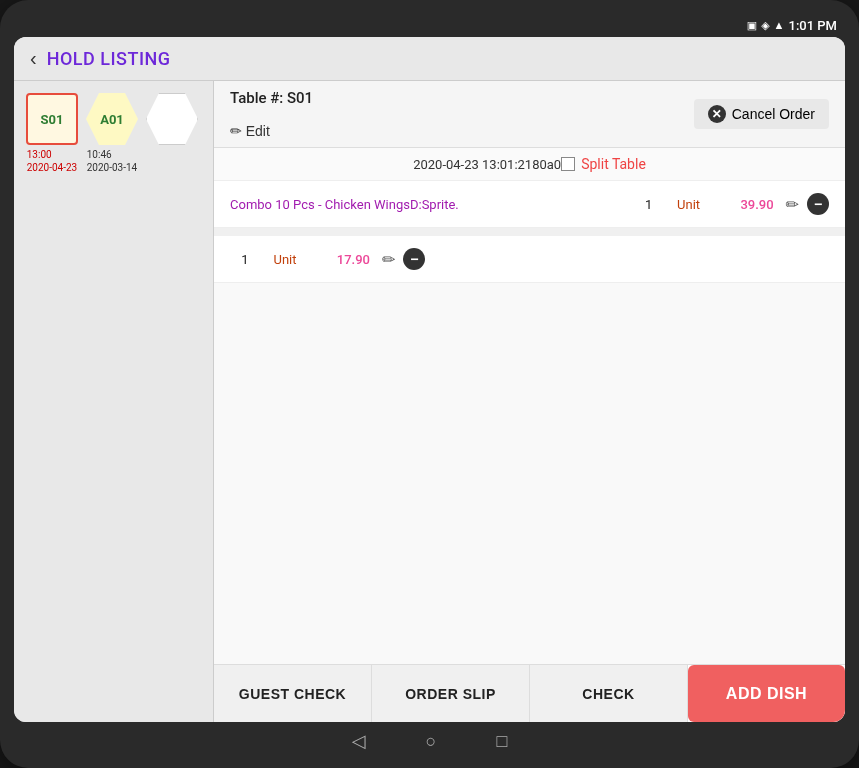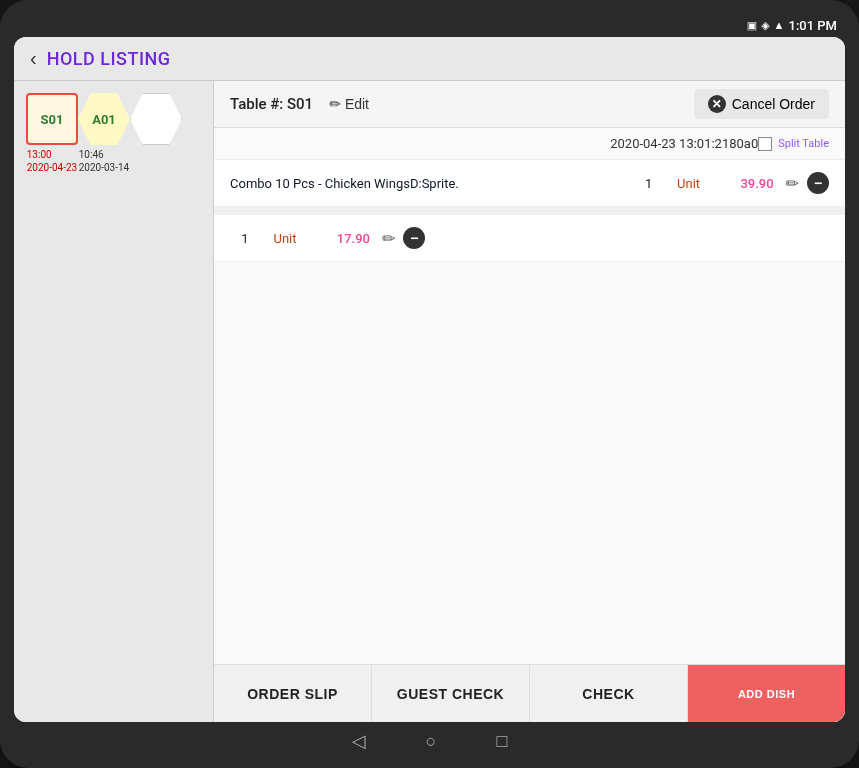--- a/index.html
+++ b/index.html
@@ -99,20 +99,21 @@
       background: #e8e8e8;
       border-right: 1px solid #ccc;
       padding: 12px;
       display: flex;
       flex-direction: column;
       gap: 8px;
     }
 
     .hold-items-row {
       display: flex;
+      gap: 8px;
       align-items: flex-start;
       flex-wrap: wrap;
     }
 
     .hold-item-wrapper {
       display: flex;
       flex-direction: column;
       align-items: center;
     }
 
@@ -139,22 +140,23 @@
       display: flex;
       align-items: center;
       justify-content: space-between;
       padding: 8px 16px;
       background: #f5f5f5;
       border-bottom: 1px solid #ddd;
     }
 
     .table-info {
       display: flex;
-      align-items: center;
+      align-items: flex-start;
       gap: 16px;
+      flex-direction: column;
     }
 
     .table-number {
       font-size: 15px;
       font-weight: 500;
       color: #222;
     }
 
     .edit-btn {
       display: flex;
@@ -189,37 +191,37 @@
       align-items: center;
       justify-content: center;
       color: #fff;
       font-size: 12px;
       font-weight: bold;
     }
 
     .order-subheader {
       display: flex;
       align-items: center;
-      justify-content: flex-end;
+      justify-content: center;
       padding: 8px 16px;
       background: #fafafa;
       border-bottom: 1px solid #eee;
     }
 
     .order-id {
       font-size: 13px;
       color: #333;
     }
 
     .split-table {
       display: flex;
       align-items: center;
       gap: 6px;
-      font-size: 11px;
-      color: #8b5cf6;
+      font-size: 14px;
+      color: #ef4444;
     }
 
     .split-checkbox {
       width: 14px;
       height: 14px;
       border: 1px solid #888;
       background: #fff;
     }
 
     
@@ -233,21 +235,21 @@
       display: flex;
       align-items: center;
       padding: 12px 16px;
       border-bottom: 1px solid #eee;
       background: #fff;
     }
 
     .item-name {
       flex: 1;
       font-size: 13px;
-      color: #0f172a;
+      color: #a21caf;
     }
 
     .item-qty {
       width: 30px;
       text-align: center;
       font-size: 13px;
       color: #222;
     }
 
     .item-unit {
@@ -314,21 +316,22 @@
       color: #222;
     }
 
     .action-btn:last-child {
       border-right: none;
     }
 
     .action-btn.add-dish {
       background: #f06060;
       color: #fff;
-      font-size: 11px;
+      font-size: 16px;
+      border-radius: 6px;
     }
 
     
     .android-nav {
       display: flex;
       justify-content: center;
       align-items: center;
       gap: 60px;
       padding: 8px 0 2px;
     }
@@ -447,22 +450,22 @@
             <span class="item-price">17.90</span>
             <div class="item-actions">
               <button class="item-edit-btn">✏</button>
               <button class="item-remove-btn">−</button>
             </div>
           </div>
 
         </div>
 
         <div class="action-buttons">
+          <button class="action-btn">GUEST CHECK</button>
           <button class="action-btn">ORDER SLIP</button>
-          <button class="action-btn">GUEST CHECK</button>
           <button class="action-btn">CHECK</button>
           <button class="action-btn add-dish">ADD DISH</button>
         </div>
 
       </div>
     </div>
   </div>
 
   <div class="android-nav">
     <button class="nav-btn">◁</button>

